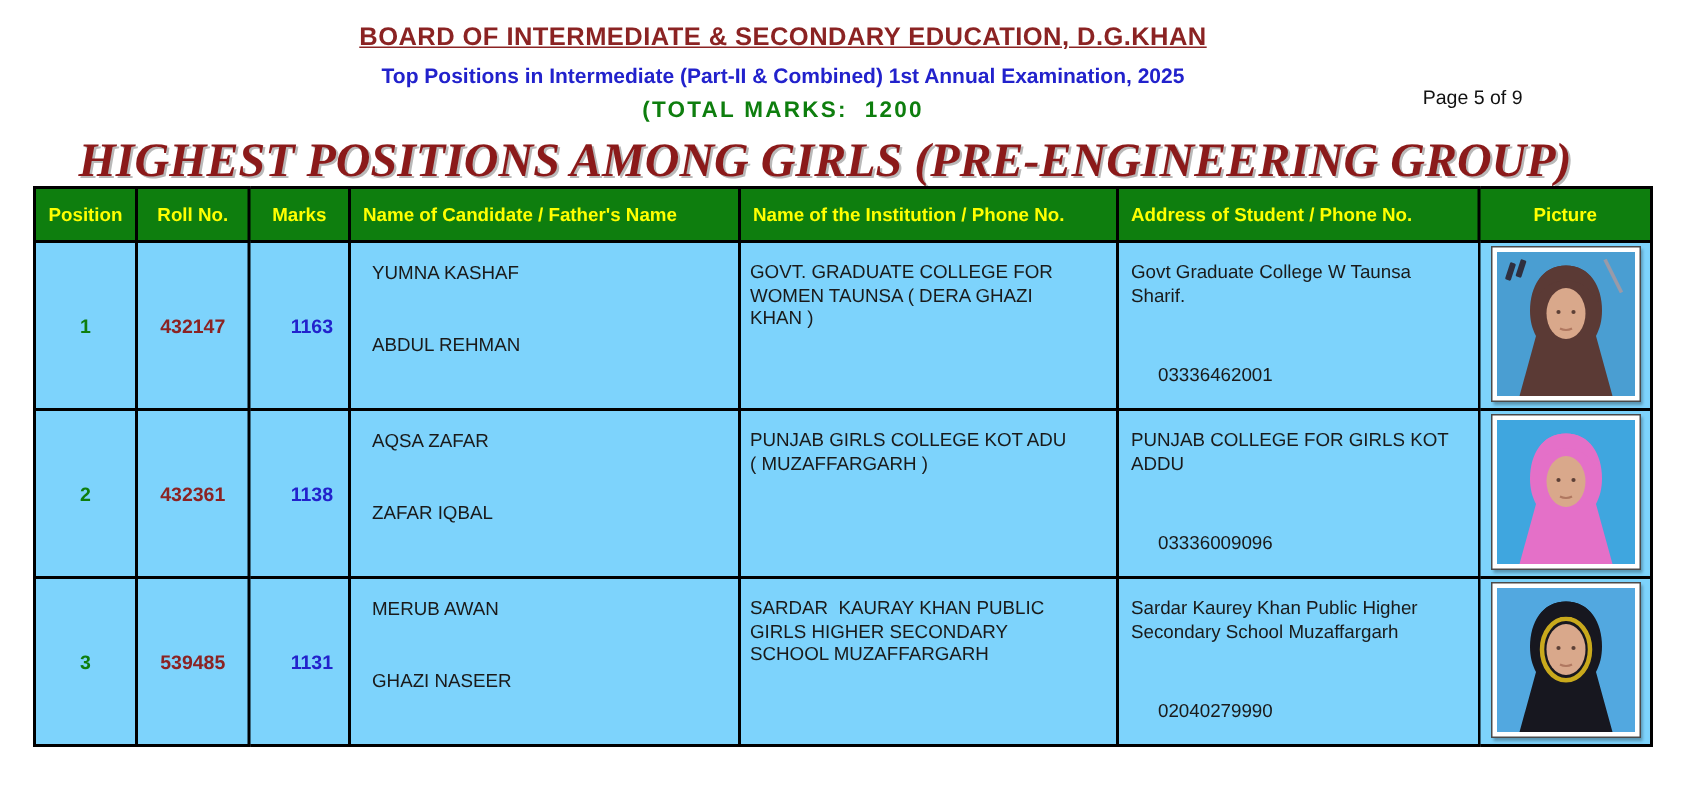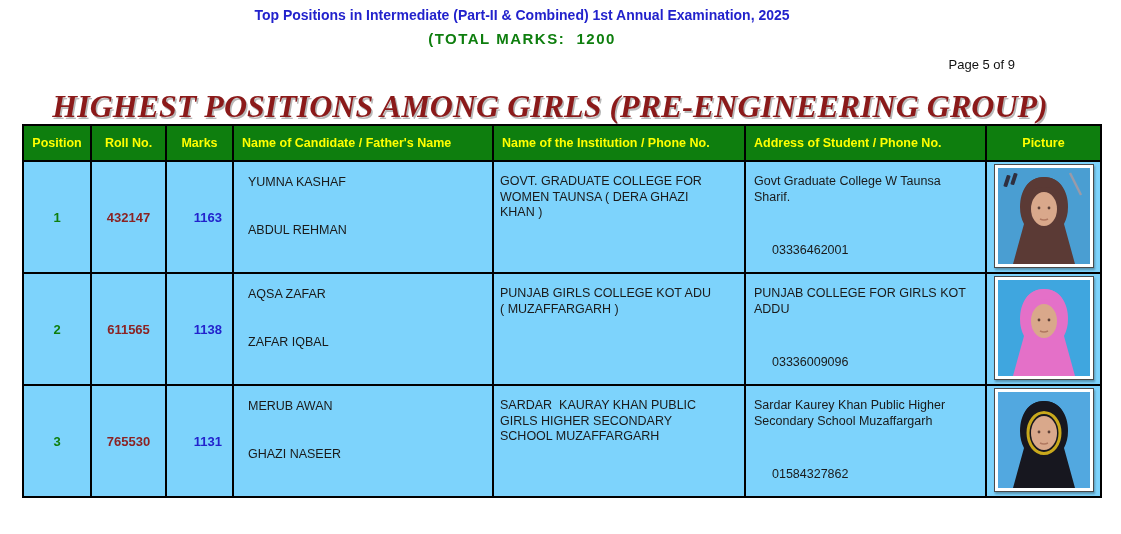--- a/index.html
+++ b/index.html
@@ -114,20 +114,21 @@
     box-shadow: 1px 2px 2px rgba(0,0,0,0.3);
   }
   .photo-frame svg { display: block; width: 92px; height: 96px; }
 </style>
 </head>
 <body>
 
 <div class="page">
 
   <div class="header-block">
+    <div class="board-title">BOARD OF INTERMEDIATE &amp; SECONDARY EDUCATION, D.G.KHAN</div>
     <div class="subtitle">Top Positions in Intermediate (Part-II &amp; Combined) 1st Annual Examination, 2025</div>
     <div class="total-marks">(TOTAL MARKS:  1200</div>
   </div>
   <div class="page-indicator">Page 5 of 9</div>
   <div class="group-title">HIGHEST POSITIONS AMONG GIRLS (PRE-ENGINEERING GROUP)</div>
 
   <table class="results">
     <colgroup>
       <col style="width:68px">
         <col style="width:75px">
@@ -178,21 +179,21 @@
               <rect x="7" y="7" width="4" height="12" rx="1" transform="rotate(18 9 13)" fill="#2f2f3f"></rect>
               <rect x="14" y="5" width="4" height="12" rx="1" transform="rotate(18 16 11)" fill="#2f2f3f"></rect>
               <line x1="72" y1="5" x2="83" y2="27" stroke="#9a9aa8" stroke-width="2.4"></line>
             </svg>
           </span>
         </td>
       </tr>
 
       <tr>
         <td class="num pos">2</td>
-        <td class="num roll">611565</td>
+        <td class="num roll">432361</td>
         <td class="num marks">1138</td>
         <td class="names">
           <div class="candidate-name">AQSA ZAFAR</div>
           <div class="father-name">ZAFAR IQBAL</div>
         </td>
         <td class="inst">
           <div class="inst-text">PUNJAB GIRLS COLLEGE KOT ADU ( MUZAFFARGARH )</div>
         </td>
         <td class="addr">
           <div class="addr-text">PUNJAB COLLEGE FOR GIRLS KOT ADDU</div>
@@ -208,32 +209,32 @@
               <circle cx="41" cy="40" r="1.4" fill="#5d4037"></circle>
               <circle cx="51" cy="40" r="1.4" fill="#5d4037"></circle>
               <path d="M42 51 Q46 53 50 51" stroke="#b07860" stroke-width="1.4" fill="none"></path>
             </svg>
           </span>
         </td>
       </tr>
 
       <tr>
         <td class="num pos">3</td>
-        <td class="num roll">765530</td>
+        <td class="num roll">539485</td>
         <td class="num marks">1131</td>
         <td class="names">
           <div class="candidate-name">MERUB AWAN</div>
           <div class="father-name">GHAZI NASEER</div>
         </td>
         <td class="inst">
           <div class="inst-text">SARDAR  KAURAY KHAN PUBLIC GIRLS HIGHER SECONDARY SCHOOL MUZAFFARGARH</div>
         </td>
         <td class="addr">
           <div class="addr-text">Sardar Kaurey Khan Public Higher Secondary School Muzaffargarh</div>
-          <div class="phone-text">01584327862</div>
+          <div class="phone-text">02040279990</div>
         </td>
         <td class="pic">
           <span class="photo-frame">
             <svg viewBox="0 0 92 96" xmlns="http://www.w3.org/2000/svg">
               <rect x="0" y="0" width="92" height="96" fill="#52a8e0"></rect>
               <path d="M46 9 C30 9 22 23 22 39 C22 46 23.5 51 26 56 L15 96 L77 96 L66 56 C68.5 51 70 46 70 39 C70 23 62 9 46 9 Z" fill="#17171f"></path>
               <ellipse cx="46" cy="41" rx="16" ry="20.5" fill="none" stroke="#c9a91c" stroke-width="3"></ellipse>
               <ellipse cx="46" cy="41" rx="13" ry="17" fill="#d9a88b"></ellipse>
               <path d="M46 9 C32 9 24 20 24 34 C30 23 38 19 46 19 C54 19 62 23 68 34 C68 20 60 9 46 9 Z" fill="#17171f"></path>
               <circle cx="41" cy="40" r="1.4" fill="#5d4037"></circle>

